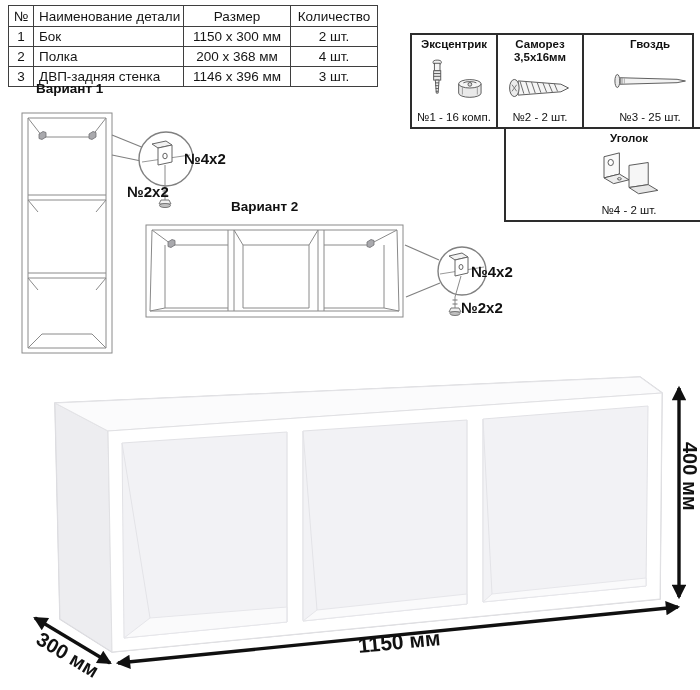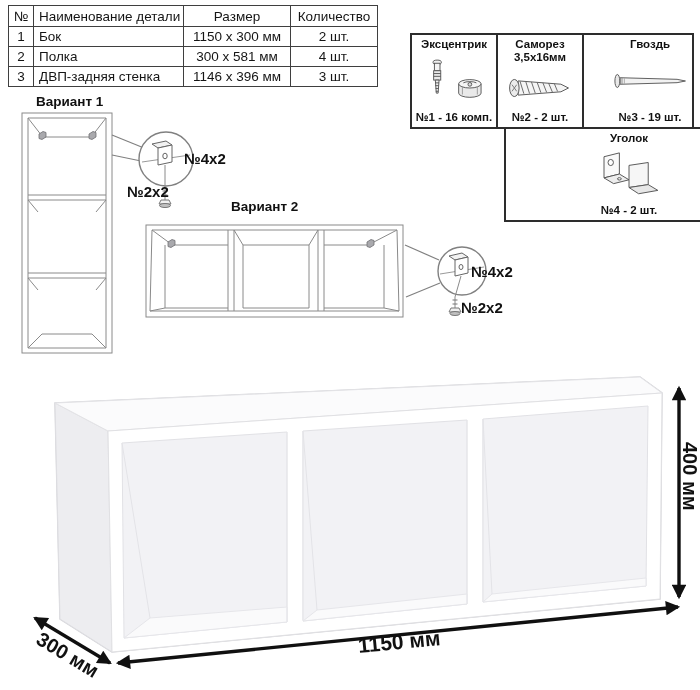--- a/index.html
+++ b/index.html
@@ -18,21 +18,21 @@
 
   
   .hw-row{position:absolute;display:flex;border:2px solid #2d2d2d;background:#fff;box-sizing:border-box;}
   .hw-row1{left:410px;top:33px;width:284px;height:96px;}
   .hw-row2{left:460px;top:127px;width:226px;height:95px;margin-left:44px;}
   .hw-cell{flex:1;display:flex;flex-direction:column;align-items:center;border-right:2px solid #2d2d2d;min-width:0;}
   .hw-cell:last-child{border-right:none;padding-left:24px;}
   .hw-title{font-weight:bold;font-size:11.5px;line-height:1.15;text-align:center;padding-top:3px;}
   .hw-title span{display:block;}
   .hw-icon{flex:1;display:flex;align-items:center;justify-content:center;width:100%;overflow:hidden;}
-  .hw-count{font-weight:bold;font-size:11.5px;padding-bottom:4px;white-space:nowrap;}
+  .hw-count{font-weight:normal;font-size:11.5px;padding-bottom:4px;white-space:nowrap;}
 
   
   .v-label{position:absolute;font-weight:bold;font-size:13.5px;}
   .callout-label{position:absolute;font-weight:bold;font-size:15px;white-space:nowrap;}
   .dim{position:absolute;font-weight:bold;white-space:nowrap;}
   .dim-width{left:358px;top:630px;font-size:21px;transform:rotate(-5.5deg);}
   .dim-height{left:678px;top:442px;font-size:20px;writing-mode:vertical-rl;}
   .dim-depth{left:38px;top:626px;font-size:20px;transform:rotate(31deg);transform-origin:0 50%;}
 
   svg{display:block;}
@@ -60,21 +60,21 @@
     <tbody>
       <tr>
         <td class="ta-c">1</td>
         <td class="ta-l">Бок</td>
         <td class="ta-c">1150 х 300 мм</td>
         <td class="ta-c">2 шт.</td>
       </tr>
       <tr>
         <td class="ta-c">2</td>
         <td class="ta-l">Полка</td>
-        <td class="ta-c">300 х 581 мм</td>
+        <td class="ta-c">200 х 368 мм</td>
         <td class="ta-c">4 шт.</td>
       </tr>
       <tr>
         <td class="ta-c">3</td>
         <td class="ta-l">ДВП-задняя стенка</td>
         <td class="ta-c">1146 х 396 мм</td>
         <td class="ta-c">3 шт.</td>
       </tr>
     </tbody>
   </table>
@@ -137,21 +137,21 @@
       <div class="hw-icon">
         <svg width="86" height="30" viewBox="0 0 90 30">
           <g stroke="#555" stroke-width="1">
             <polygon points="13,11.5 74,13.2 83,15 74,16.8 13,18.5" fill="#f2f2f2"></polygon>
             <ellipse cx="10" cy="15" rx="2.6" ry="7" fill="#e9e9e9"></ellipse>
             <line x1="15" y1="11.7" x2="15" y2="18.3" stroke="#888"></line>
             <line x1="17.5" y1="11.8" x2="17.5" y2="18.2" stroke="#aaa"></line>
           </g>
         </svg>
       </div>
-      <div class="hw-count">№3 - 19 шт.</div>
+      <div class="hw-count">№3 - 25 шт.</div>
     </div>
   </div>
 
   <div class="hw-row hw-row2">
     <div class="hw-cell">
       <div class="hw-title">
         <span>Уголок</span>
           <span></span>
       </div>
       <div class="hw-icon">
@@ -163,21 +163,21 @@
             <ellipse cx="30" cy="30" rx="2" ry="1.2" fill="#fff"></ellipse>
             <polygon points="40,16 60,13 60,36 40,39" fill="#f6f6f6"></polygon>
             <polygon points="40,39 60,36 70,42 50,45.5" fill="#e7e7e7"></polygon>
           </g>
         </svg>
       </div>
       <div class="hw-count">№4 - 2 шт.</div>
     </div>
   </div>
 
-  <div class="v-label" style="left:36px;top:94px">Вариант 1</div>
+  <div class="v-label" style="left:36px;top:81px">Вариант 1</div>
   <svg class="abs" style="left:15px;top:110px" width="215" height="252" viewBox="0 0 215 252">
     <g stroke="#8a8a8a" fill="none" stroke-width="1">
       <rect x="7" y="3" width="90" height="240" fill="#fff"></rect>
       <line x1="13" y1="8" x2="13" y2="238"></line>
         <line x1="91" y1="8" x2="91" y2="238"></line>
       <line x1="13" y1="8" x2="91" y2="8"></line>
         <line x1="13" y1="238" x2="91" y2="238"></line>
 
       <line x1="13" y1="85" x2="91" y2="85"></line>
         <line x1="13" y1="90" x2="91" y2="90"></line>

